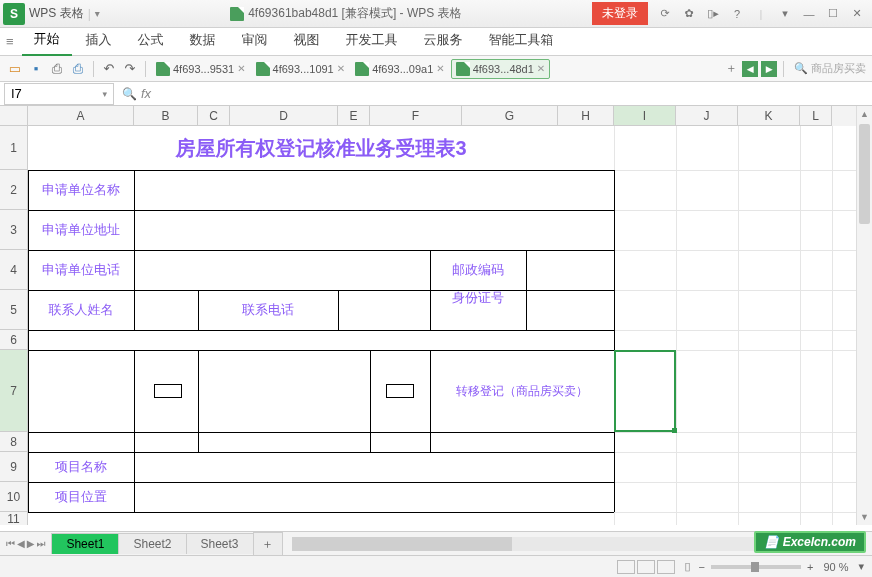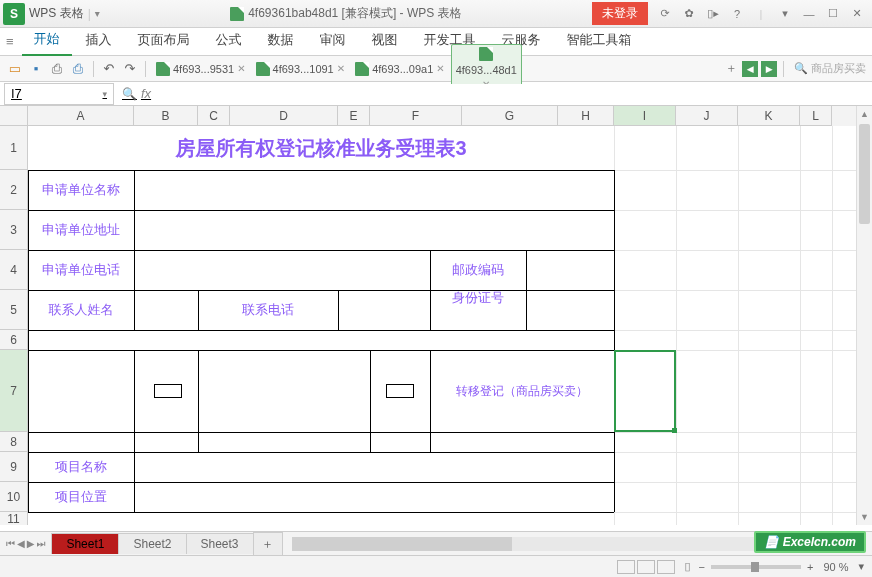--- a/index.html
+++ b/index.html
@@ -12,37 +12,37 @@
 .title-center { flex: 1; text-align: center; color: #666; font-size: 12px; display: flex; align-items: center; justify-content: center; gap: 4px; }
 .doc-icon { width: 14px; height: 14px; display: inline-block; background: #4a9e5c; border-radius: 1px; position: relative; }
 .doc-icon::after { content:""; position:absolute; right:0; top:0; border:3px solid #fff; border-left-color:transparent; border-bottom-color:transparent;}
 .login-btn { background: #e84c3d; color: #fff; padding: 3px 10px; font-size: 12px; margin-right: 6px; }
 .win-icons { display: flex; gap: 2px; margin-right: 4px; }
 .win-icons span { width: 22px; height: 20px; display: flex; align-items: center; justify-content: center; color: #777; font-size: 11px; }
 
 
 .menubar { height: 28px; background: #fff; display: flex; align-items: flex-end; padding: 0 6px; border-bottom: 1px solid #d0d0d0; gap: 2px; }
 .menubar .mi { padding: 5px 12px 6px; color: #444; font-size: 13px; cursor: pointer; }
-.menubar .mi.active { color: #0369a1; border-bottom: 2px solid #2e9a4a; margin-bottom: -1px; }
+.menubar .mi.active { color: #000000; border-bottom: 2px solid #2e9a4a; margin-bottom: -1px; }
 .menu-left { margin-right: 6px; color: #888; font-size: 13px; padding-bottom: 6px; }
 
 
 .toolbar { height: 26px; background: #f7f7f7; border-bottom: 1px solid #d0d0d0; display: flex; align-items: center; padding: 0 6px; gap: 3px; }
 .tb-ic { width: 18px; height: 18px; display: flex; align-items: center; justify-content: center; color: #666; font-size: 13px; }
 .tb-sep { width: 1px; height: 16px; background: #ccc; margin: 0 3px; }
 .doc-tabs { display: flex; gap: 2px; flex: 1; align-items: center; overflow: hidden; }
 .doc-tab { display: flex; align-items: center; gap: 3px; padding: 2px 4px; color: #555; font-size: 11px; white-space: nowrap; }
-.doc-tab.active { background: #e8f3e9; border: 1px solid #6fb97a; border-radius: 2px; flex-direction: column; }
+.doc-tab.active { background: #e8f3e9; border: 1px solid #6fb97a; border-radius: 2px; }
 .doc-tab-close { color: #999; font-size: 10px; }
 .tab-plus { width: 16px; height: 16px; display: flex; align-items: center; justify-content: center; color: #777; }
 .tab-nav { width: 16px; height: 16px; background: #4a9e5c; color: #fff; display: flex; align-items: center; justify-content: center; font-size: 9px; }
 .search-box { color: #aaa; font-size: 11px; margin-left: 4px; display: flex; align-items: center; gap: 3px; }
 
 
-.formula-bar { height: 24px; display: flex; align-items: center; border-bottom: 1px solid #ccc; text-decoration: underline; }
+.formula-bar { height: 24px; display: flex; align-items: center; border-bottom: 1px solid #ccc; }
 .name-box { width: 110px; height: 22px; border: 1px solid #ccc; margin: 0 4px; display: flex; align-items: center; padding: 0 6px; font-size: 13px; justify-content: space-between; }
 .nb-arrow { color: #888; font-size: 9px; }
 .fx-area { display: flex; align-items: center; gap: 4px; margin-left: 4px; color: #777; }
 .fx-lbl { font-style: italic; font-size: 13px; color: #888; }
 
 
 .sheet-wrap { position: relative; height: 419px; background: #fff; overflow: hidden; }
 .corner { position: absolute; left: 0; top: 0; width: 28px; height: 20px; background: #f3f3f3; border-right: 1px solid #ccc; border-bottom: 1px solid #ccc; }
 .col-headers { position: absolute; left: 28px; top: 0; right: 16px; height: 20px; display: flex; background: #f3f3f3; }
 .col-h { border-right: 1px solid #ccc; border-bottom: 1px solid #ccc; display: flex; align-items: center; justify-content: center; color: #555; font-size: 12px; }
@@ -72,21 +72,21 @@
 
 
 .vscroll { position: absolute; right: 0; top: 0; width: 16px; bottom: 0; background: #f3f3f3; border-left: 1px solid #ddd; }
 .vs-btn { height: 16px; display:flex; align-items:center; justify-content:center; color:#888; font-size:9px; }
 .vs-thumb { position:absolute; left:2px; right:2px; top:18px; height:100px; background:#cfcfcf; border-radius:2px; }
 
 
 .sheet-tabs { position: absolute; left:0; right:0; bottom: 22px; height: 24px; background: #f3f3f3; border-top:1px solid #ccc; display:flex; align-items:center; }
 .st-nav { display:flex; gap:2px; padding:0 6px; color:#888; }
 .st-nav span { font-size:10px; }
-.stab { padding:3px 14px; background:#b91c1c; border:1px solid #ccc; border-bottom:none; font-size:12px; margin-right:-1px; }
+.stab { padding:3px 14px; background:#22c55e; border:1px solid #ccc; border-bottom:none; font-size:12px; margin-right:-1px; }
 .stab.inact { background:#ececec; color:#666; }
 .stab.plus { padding:3px 8px; }
 .hscroll { flex:1; margin:0 18px 0 10px; height:14px; background:#e8e8e8; position:relative; }
 .hs-thumb { position:absolute; left:0; top:0; bottom:0; width:220px; background:#cfcfcf; }
 
 
 .statusbar { position:absolute; left:0; right:0; bottom:0; height:22px; background:#f3f3f3; border-top:1px solid #ccc; display:flex; align-items:center; font-size:11px; color:#666; }
 .stat-left { flex:1; padding-left:8px; }
 .view-ic { width:18px; height:14px; border:1px solid #bbb; margin:0 1px; display:inline-block; }
 .zoom-slider { width:90px; height:4px; background:#ccc; margin:0 6px; position:relative; }
@@ -120,21 +120,20 @@
     <span>—</span>
     <span>☐</span>
     <span>✕</span>
   </div>
 </div>
 
 <div class="menubar">
   <span class="menu-left">≡</span>
   <span class="mi active">开始</span>
   <span class="mi">插入</span>
-  <span class="mi">页面布局</span>
   <span class="mi">公式</span>
   <span class="mi">数据</span>
   <span class="mi">审阅</span>
   <span class="mi">视图</span>
   <span class="mi">开发工具</span>
   <span class="mi">云服务</span>
   <span class="mi">智能工具箱</span>
 </div>
 
 <div class="toolbar">

